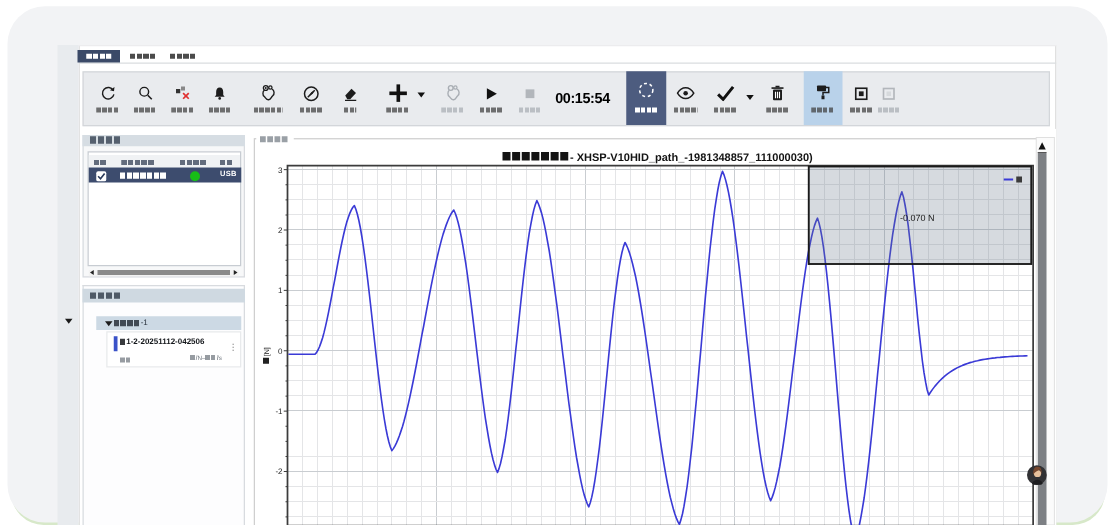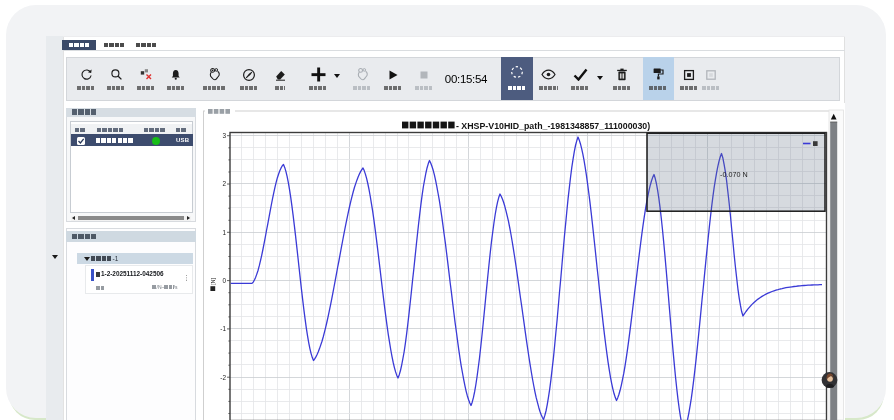--- a/index.html
+++ b/index.html
@@ -159,21 +159,21 @@
 <div class="tb dis" style="left:408.5px;width:31px;">
     <div class="ic">
       <svg width="12" height="12" viewBox="0 0 12 12">
         <rect x="2.5" y="2.5" width="7" height="7" fill="#b2b6bb"></rect>
       </svg>
     </div>
     <div class="lb">
       <span class="ck c4" style="width:18.4px;"></span>
     </div>
   </div>
-<div class="abs" style="left:440px;top:73px;width:52px;text-align:center;font-size:11.5px;font-weight:normal;color:#000;letter-spacing:-0.3px;">00:15:54</div>
+<div class="abs" style="left:440px;top:73px;width:52px;text-align:center;font-size:11.5px;font-weight:bold;color:#000;letter-spacing:-0.3px;">00:15:54</div>
 <div class="abs" style="left:501px;top:57px;width:31.5px;height:43px;background:#4d5c7f;color:#fff;text-align:center;">
 <svg class="abs" style="left:9px;top:8px;" width="14" height="14" viewBox="0 0 14 14">
       <circle cx="7" cy="7" r="5.3" fill="none" stroke="#fff" stroke-width="1.2" stroke-dasharray="2.4 2.2"></circle>
     </svg>
 <div class="abs" style="top:29px;left:0;right:0;display:flex;justify-content:center;">
       <span class="ck c4" style="width:18.4px;opacity:1;"></span>
     </div>
   </div>
 <div class="tb" style="left:533px;width:31px;">
     <div class="ic">

